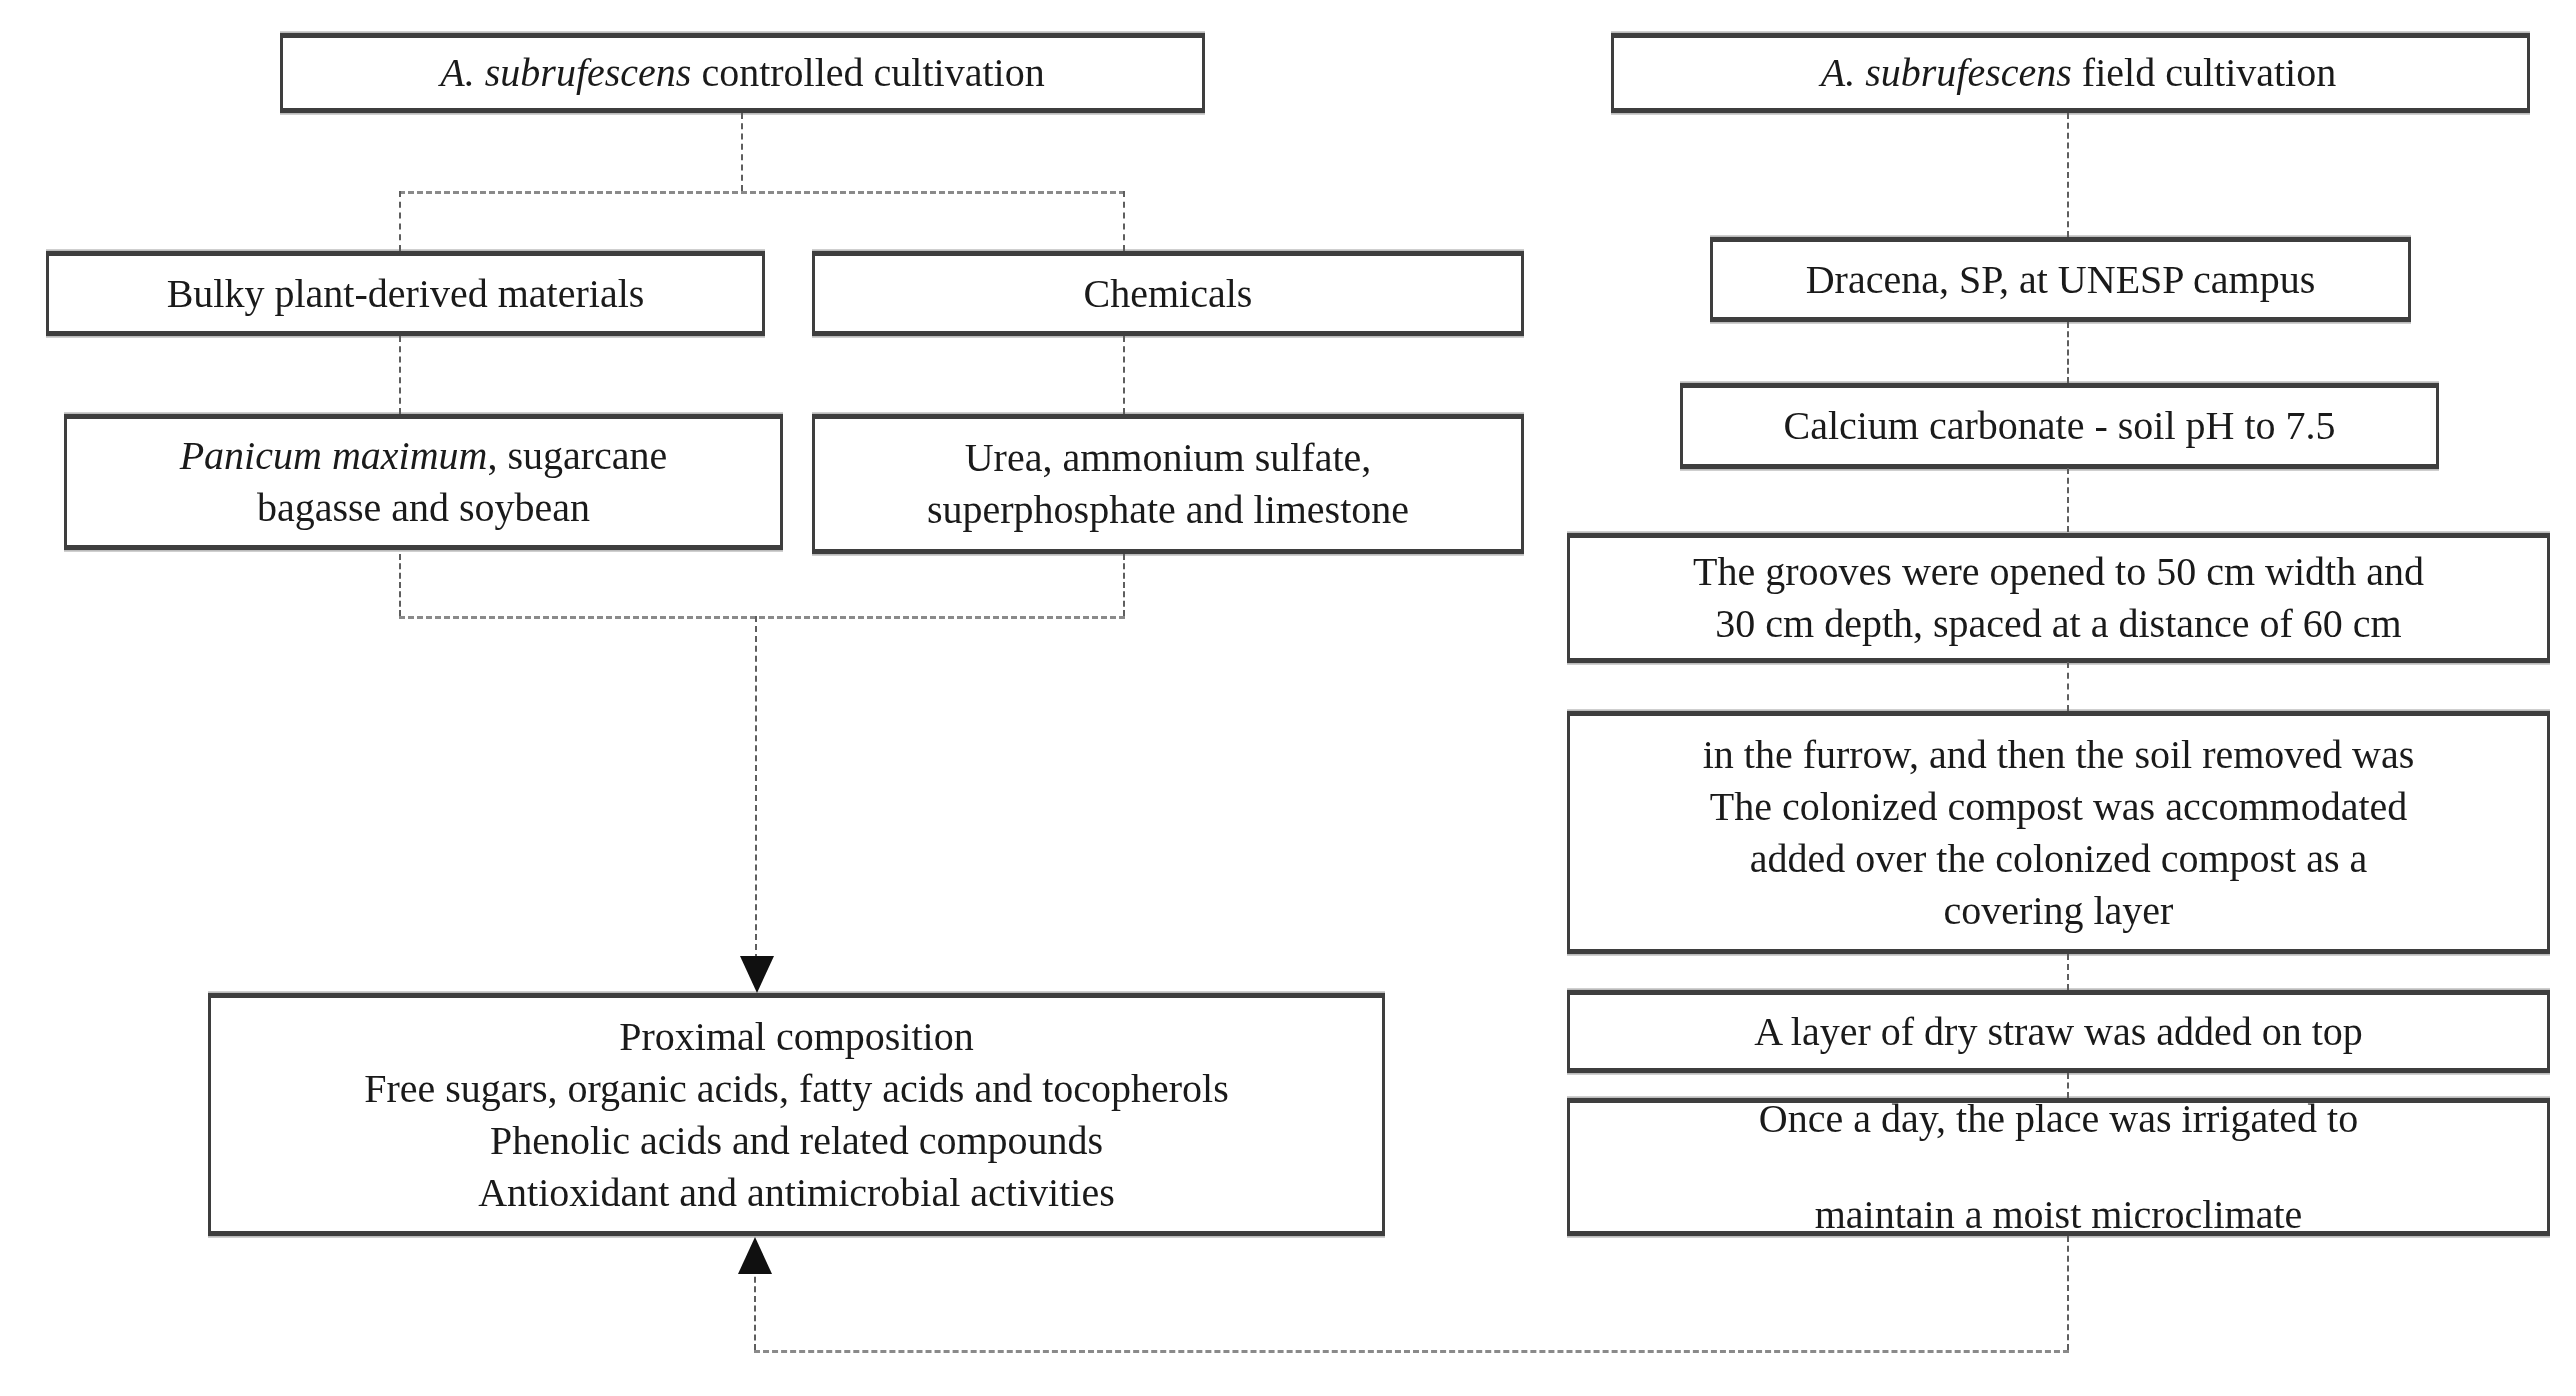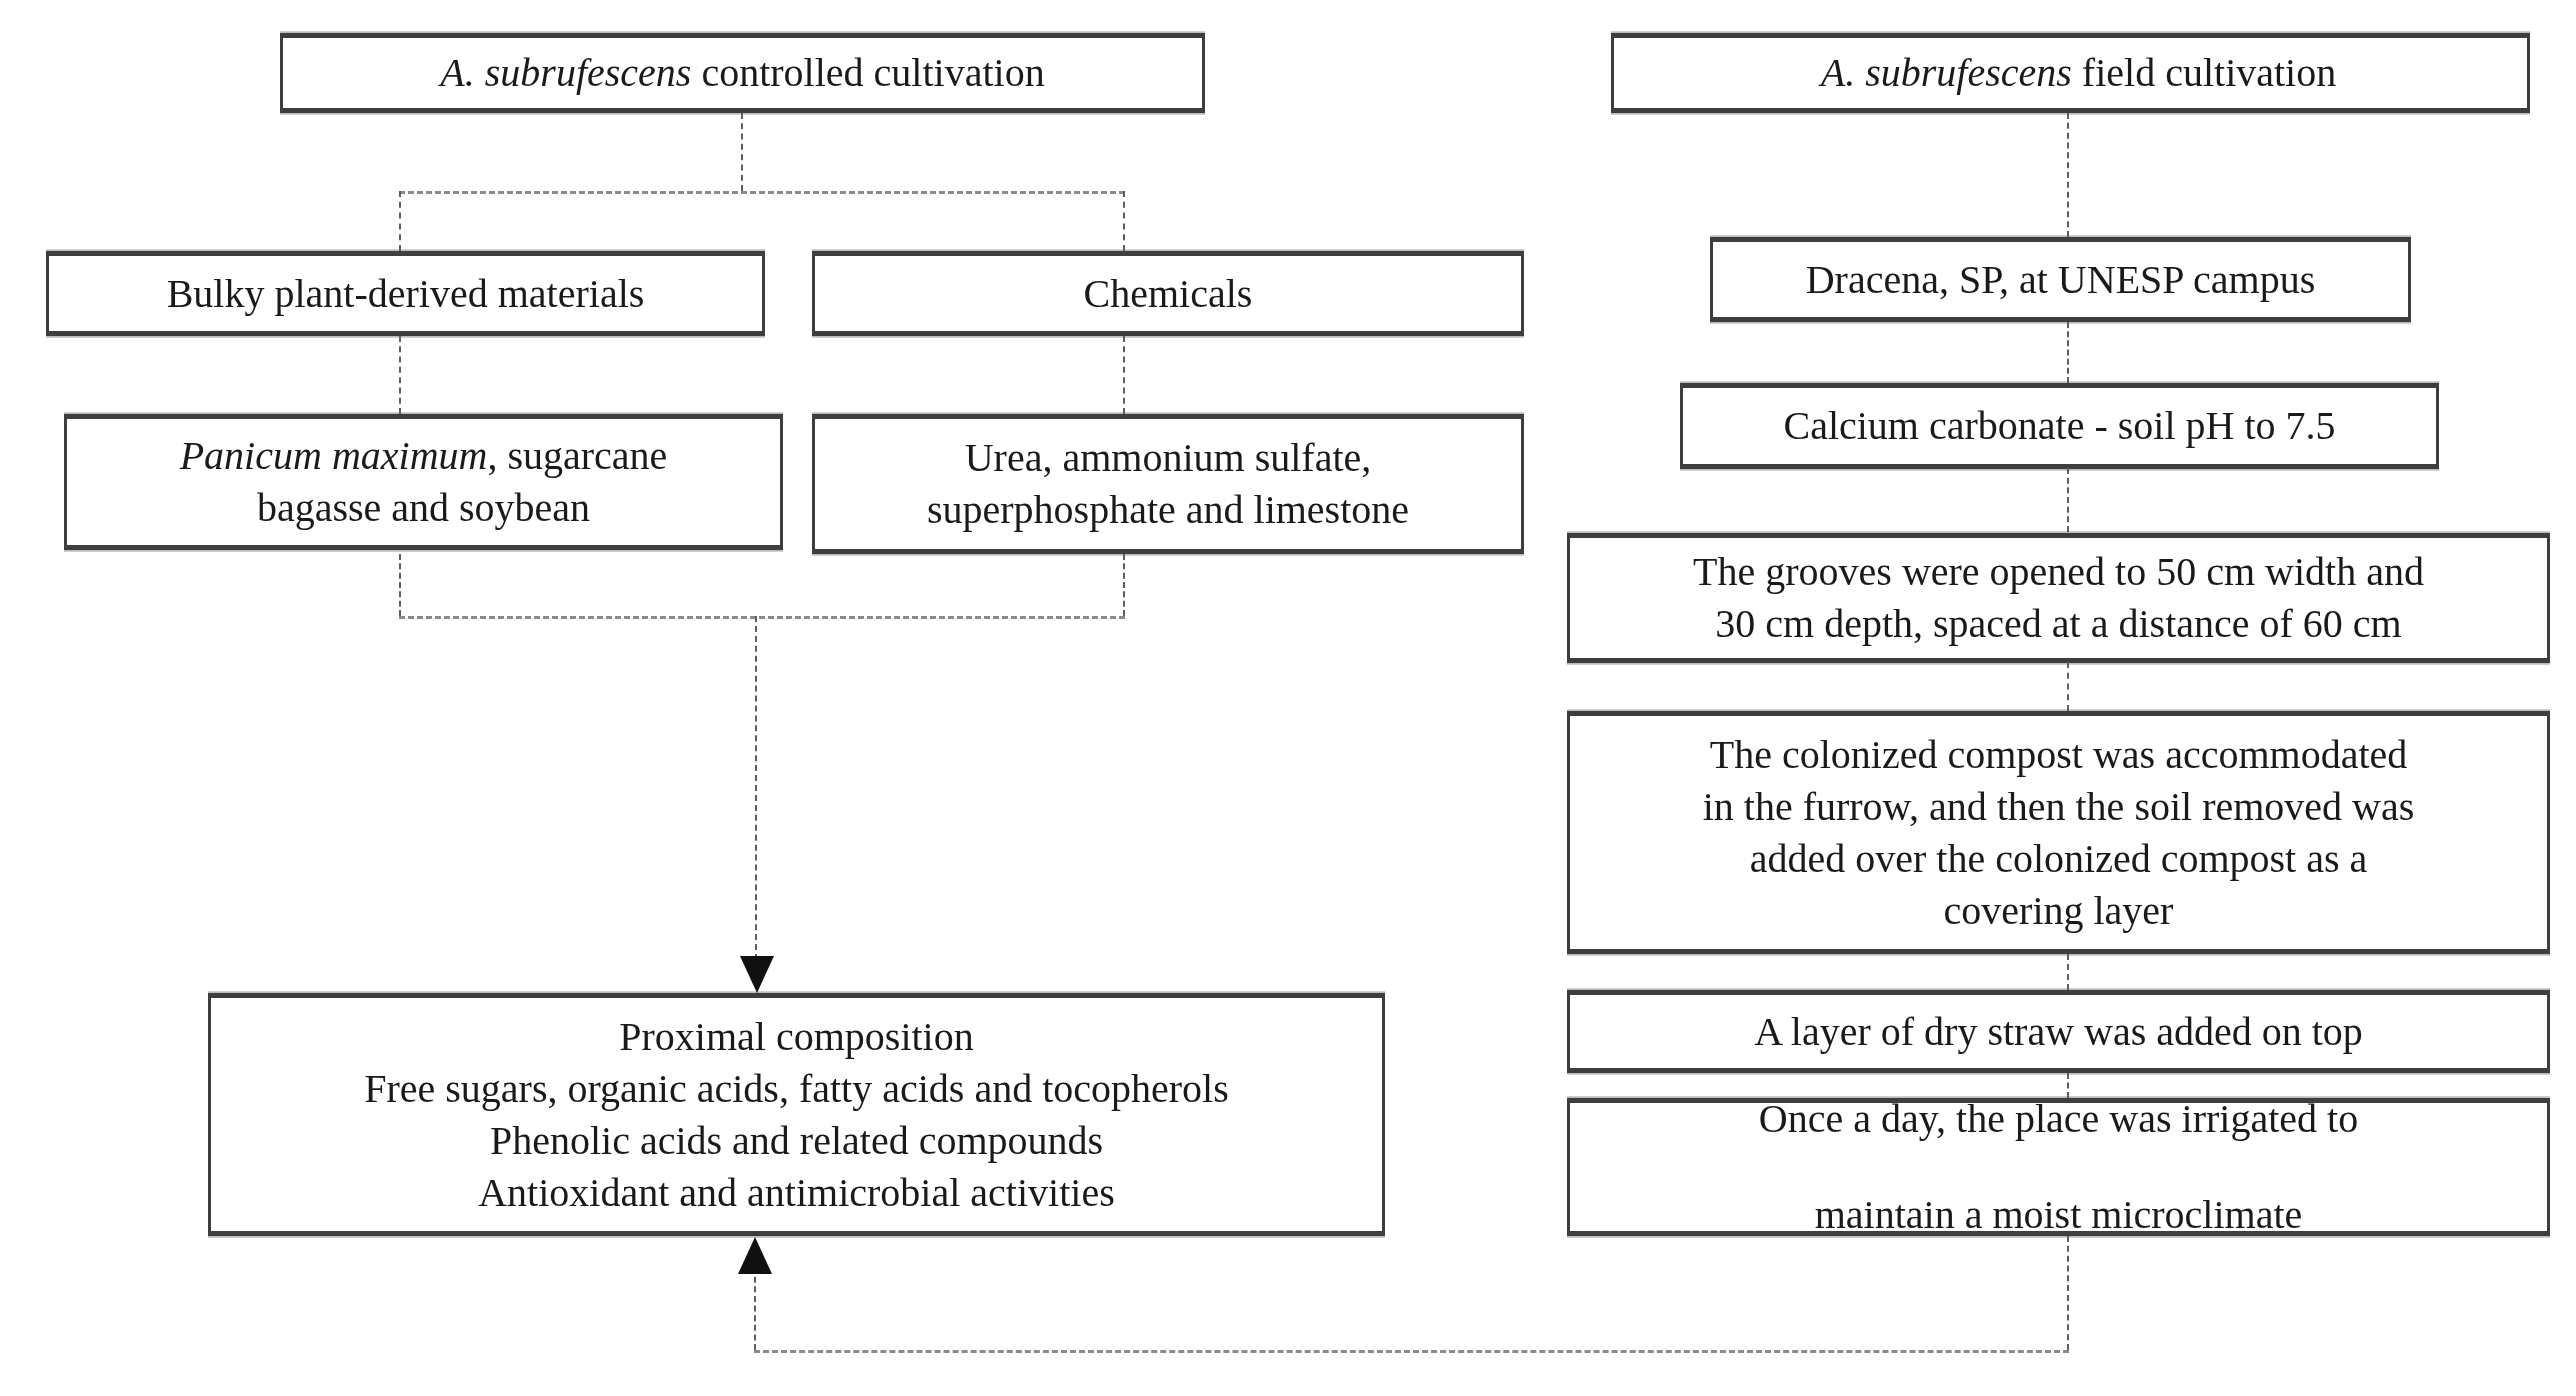--- a/index.html
+++ b/index.html
@@ -97,22 +97,22 @@
   <div class="box" style="left:1680px; top:383px; width:759px; height:86px;">
     <div class="line">Calcium carbonate - soil pH to 7.5</div>
   </div>
 
   <div class="box" style="left:1567px; top:533px; width:983px; height:130px;">
     <div class="line">The grooves were opened to 50 cm width and</div>
     <div class="line">30 cm depth, spaced at a distance of 60 cm</div>
   </div>
 
   <div class="box" style="left:1567px; top:711px; width:983px; height:243px;">
+    <div class="line">in the furrow, and then the soil removed was</div>
     <div class="line">The colonized compost was accommodated</div>
-    <div class="line">in the furrow, and then the soil removed was</div>
     <div class="line">added over the colonized compost as a</div>
     <div class="line">covering layer</div>
   </div>
 
   <div class="box" style="left:1567px; top:990px; width:983px; height:83px;">
     <div class="line">A layer of dry straw was added on top</div>
   </div>
 
   <div class="box" style="left:1567px; top:1098px; width:983px; height:138px;gap:44px;">
     <div class="line">Once a day, the place was irrigated to</div>

